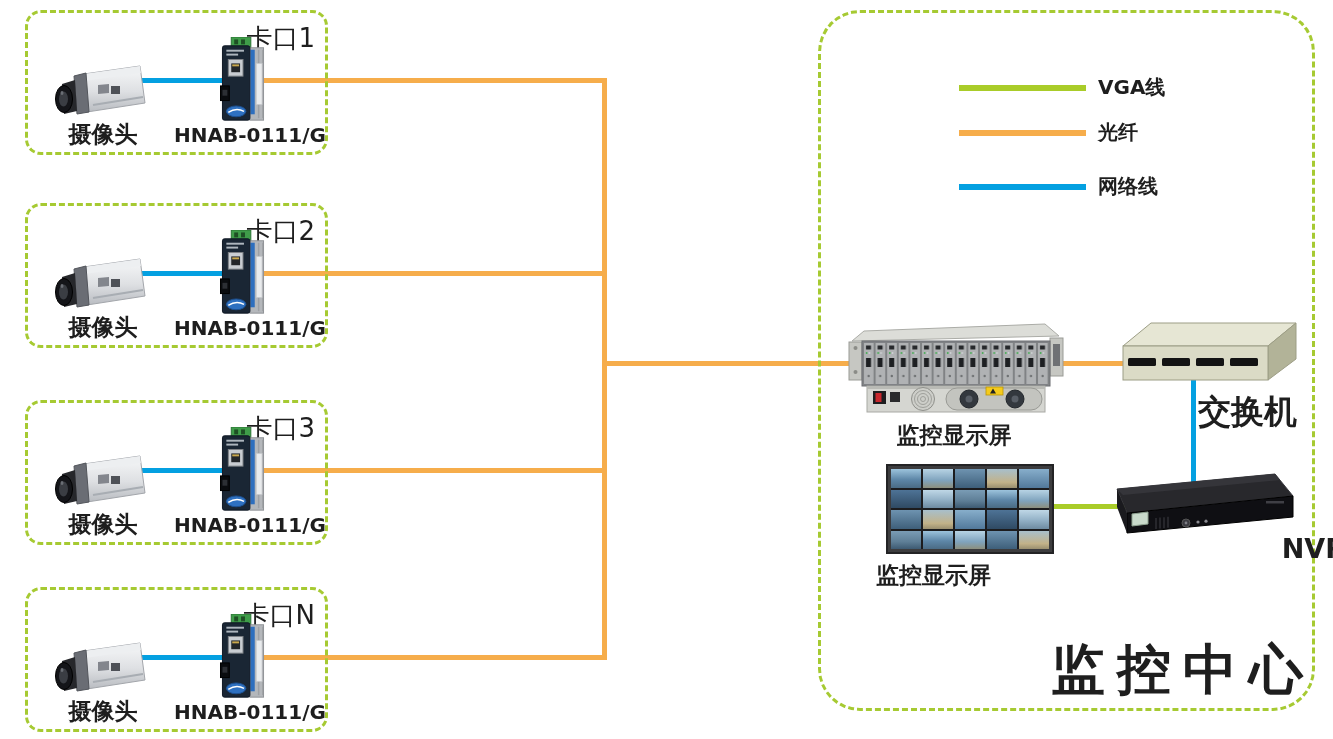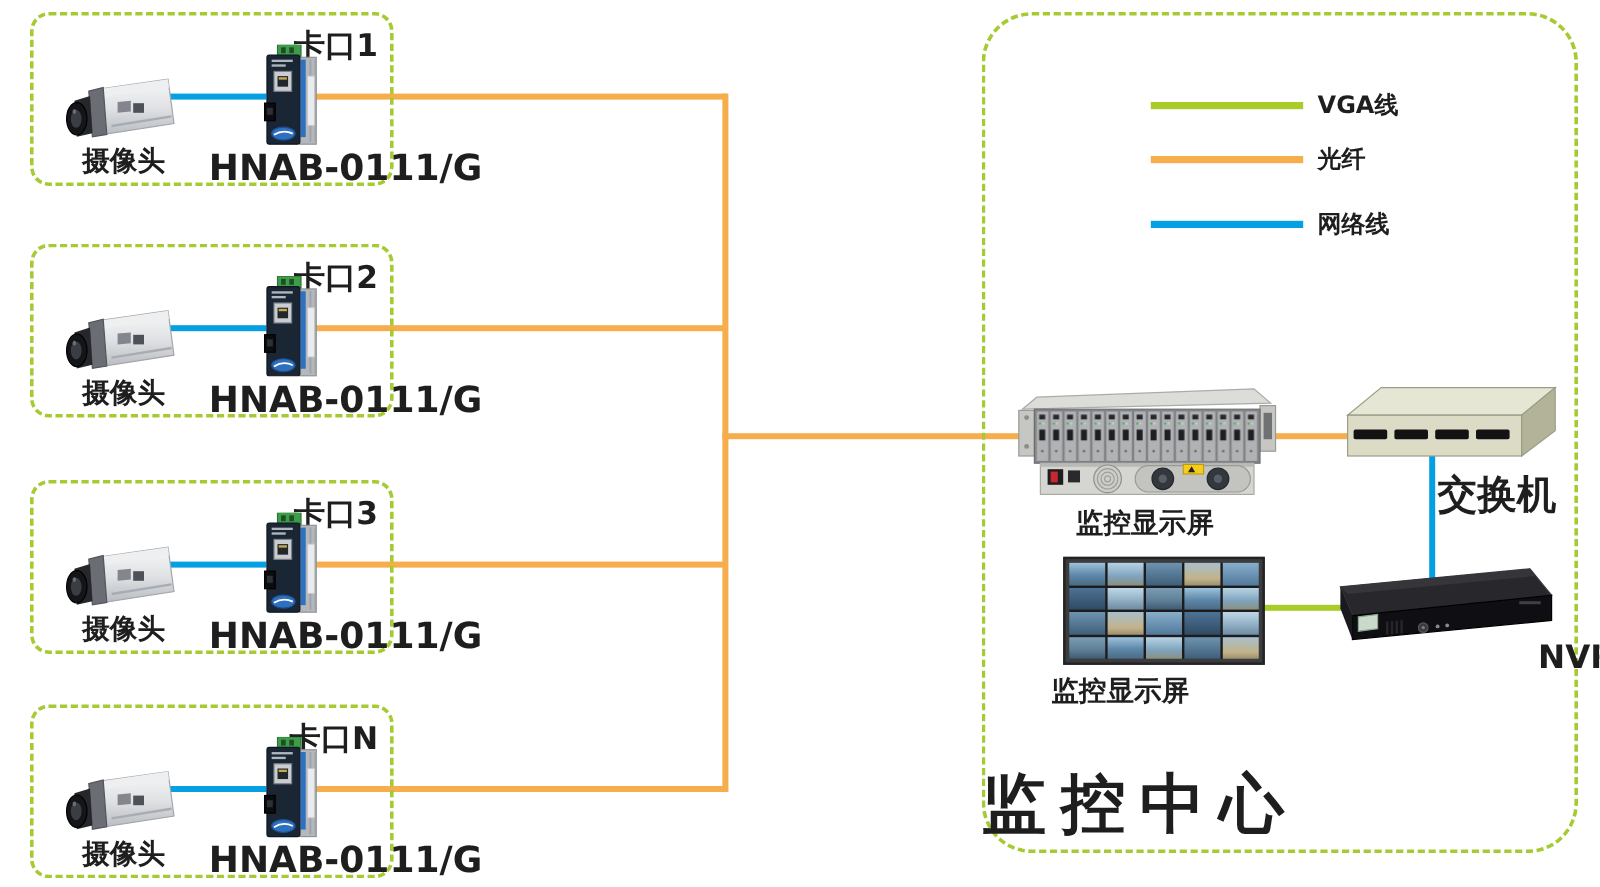--- a/index.html
+++ b/index.html
@@ -12,35 +12,35 @@
   .line{position:absolute}
   .h{height:5px}
   .v{width:5px}
   .fiber{background:#F6AD4B}
   .net{background:#04A0E1}
   .vga{background:#A9CC29}
 
   
   .station{position:absolute;left:25px;width:303px;height:145px;
            border:3px dashed #A6CA32;border-radius:16px}
-  .station-title{position:absolute;top:8px;right:10px;font-size:26px;font-weight:bold;white-space:nowrap}
+  .station-title{position:absolute;top:8px;right:10px;font-size:26px;font-weight:normal;white-space:nowrap}
   .camera-svg{position:absolute;left:25px;top:50px;width:100px;height:58px}
   .converter-svg{position:absolute;left:192px;top:24px;width:46px;height:90px}
   .cam-label{position:absolute;left:25px;top:106px;width:100px;text-align:center;
              font-size:23px;font-weight:bold;white-space:nowrap}
   .conv-label{position:absolute;left:146px;top:110px;width:170px;text-align:left;
-              font-size:30px;font-weight:bold;white-space:nowrap}
+              font-size:20px;font-weight:bold;white-space:nowrap}
 
   
   .center-panel{position:absolute;left:818px;top:10px;width:497px;height:701px;
                 border:3px dashed #A6CA32;border-radius:42px}
   .legend-line{position:absolute;width:127px;height:6px}
   .legend-label{position:absolute;left:1098px;font-size:20px;font-weight:bold;white-space:nowrap}
   .dev-label{position:absolute;font-weight:bold;white-space:nowrap}
-  .big-title{position:absolute;left:818px;top:634px;width:497px;text-align:left;
+  .big-title{position:absolute;left:818px;top:634px;width:497px;text-align:right;
              font-size:54px;font-weight:bold;letter-spacing:12px;white-space:nowrap}
 
   
   .wall{position:absolute;left:886px;top:464px;width:168px;height:90px;
         background:#3C3C3E;border:2px solid #232325;padding:3px}
   .wall-grid{width:100%;height:100%;display:grid;grid-template-columns:repeat(5,1fr);
              grid-template-rows:repeat(4,1fr);gap:2px;background:#1c1c1e}
   .wall-grid i{display:block}
   .wall-grid i:nth-child(8n+1){background:linear-gradient(180deg,#9CC3DC,#5E87A8 55%,#4A6B84)}
   .wall-grid i:nth-child(8n+2){background:linear-gradient(180deg,#B7D3E4,#7FA3BD 60%,#8C8F7E)}

